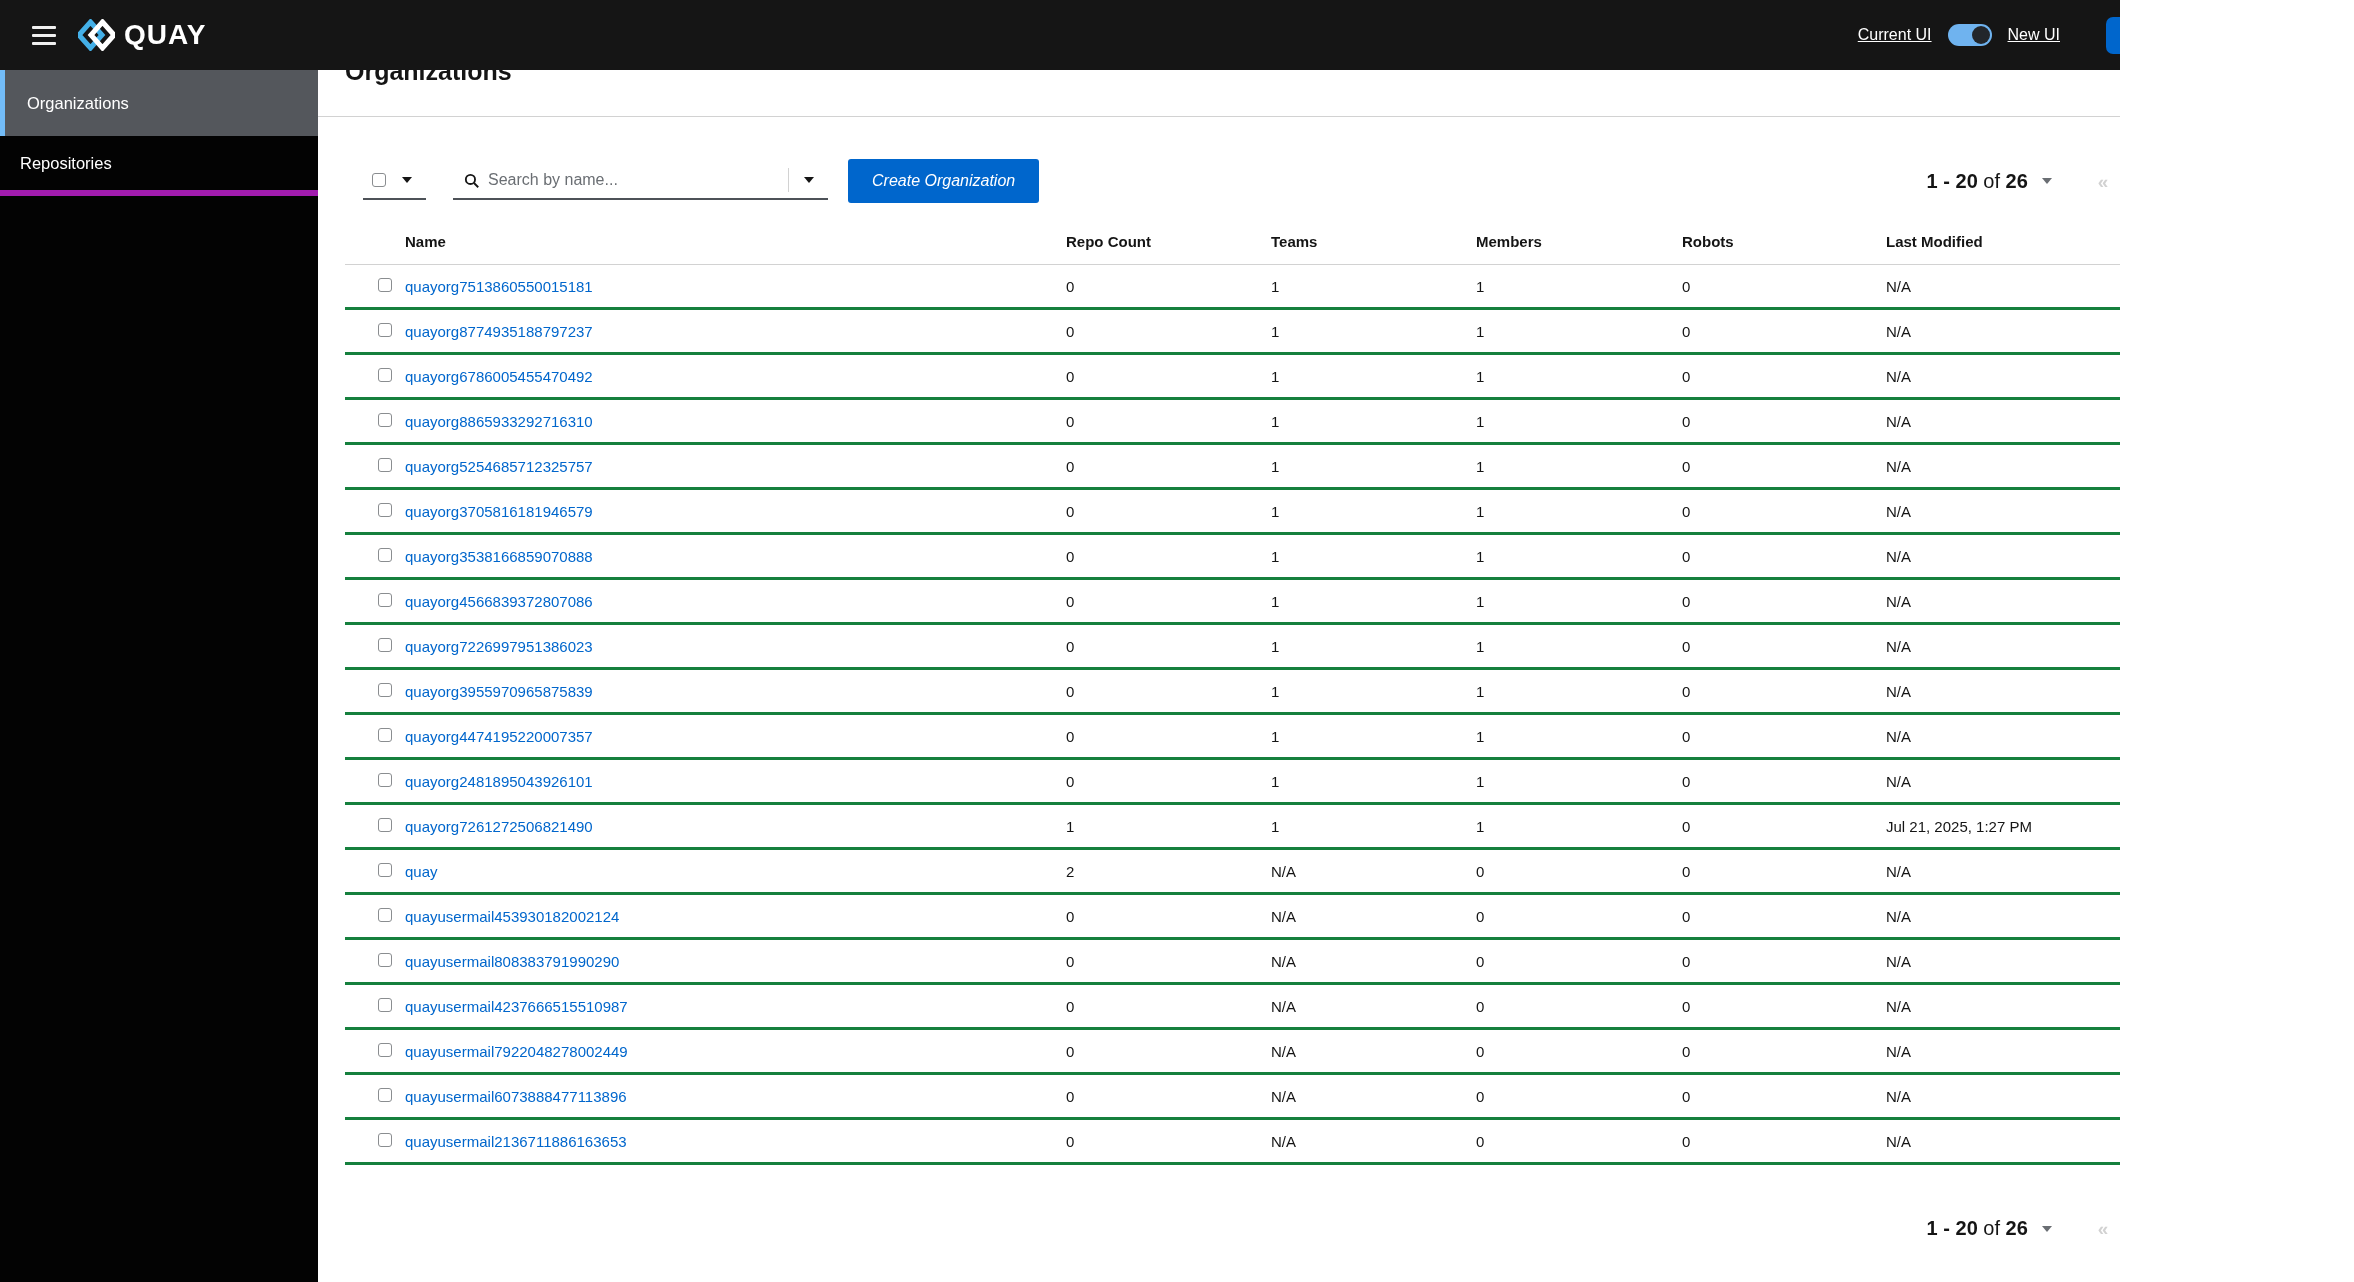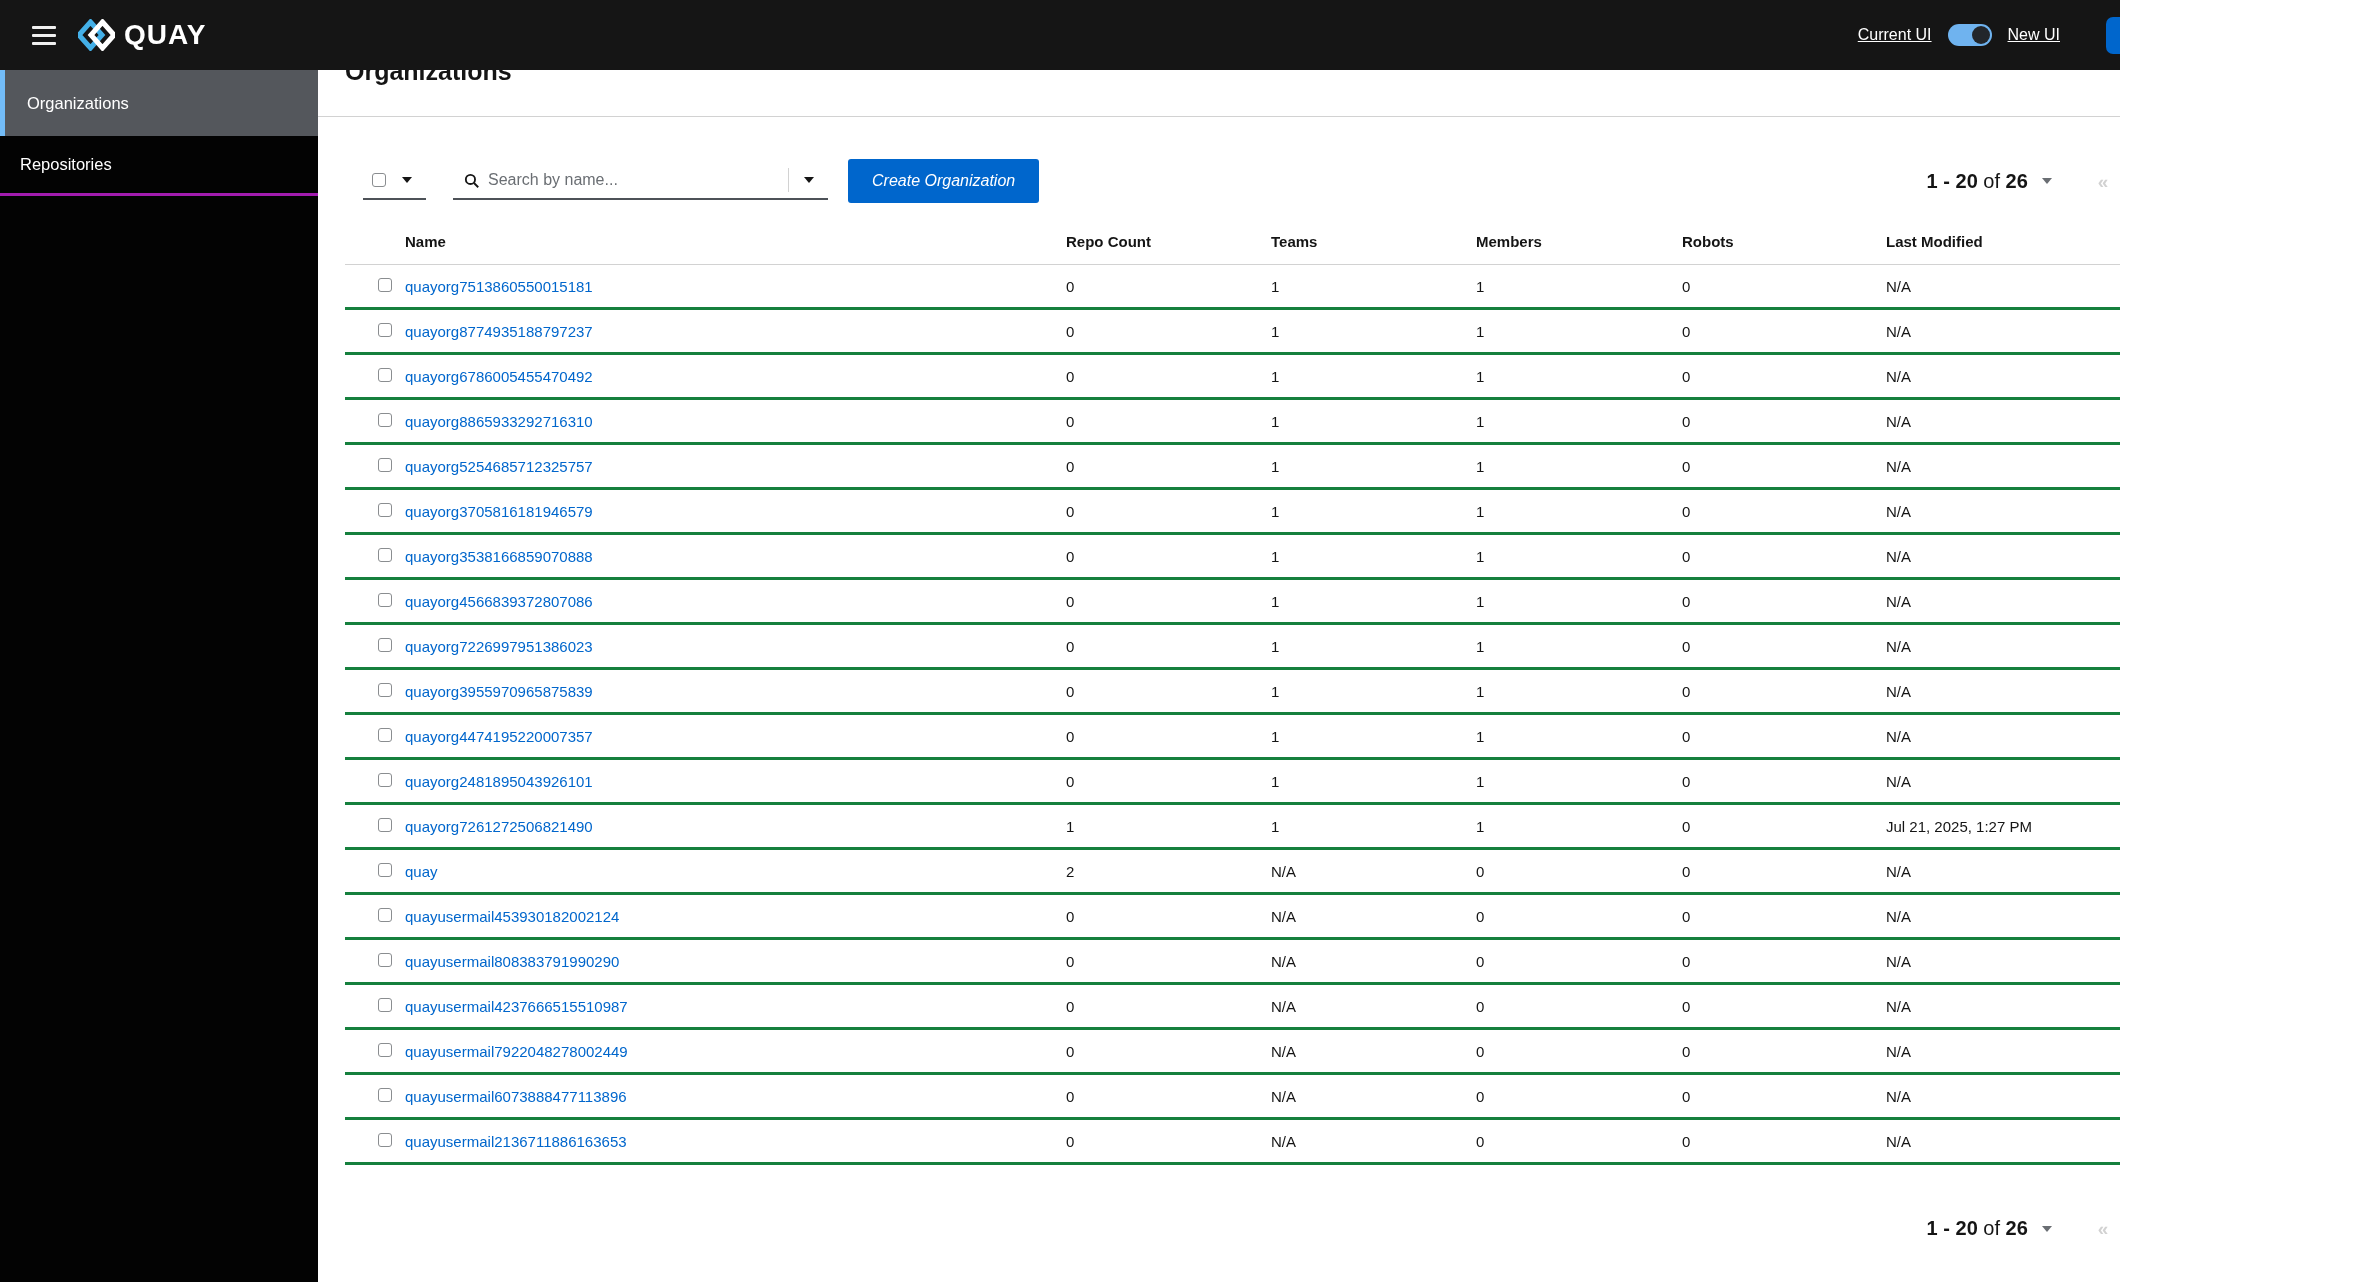--- a/index.html
+++ b/index.html
@@ -42,21 +42,21 @@
   .caret-dark { color:#151515; }
   .caret-gray { color:#6a6e73; }
 
   
   .sidebar { position:absolute; top:70px; left:0; width:318px; height:1212px; background:#030303; z-index:5; }
   .nav-item {
     display:flex; align-items:center; height:60px; color:#fff; font-size:16.5px;
     padding-left:27px; cursor:pointer; background:transparent;
   }
   .nav-item.selected { background:#54575c; border-left:5px solid #73bcf7; padding-left:22px; height:66px; }
-  .nav-divider { border-bottom:3px solid #a21caf;padding-left:20px; }
+  .nav-divider { border-bottom:6px solid #a21caf;padding-left:20px; }
 
   
   .main { position:absolute; top:70px; left:318px; width:2036px; height:1212px; background:#fff; }
   .page-header { height:47px; border-bottom:1px solid #d2d2d2; padding-left:27px; position:relative; }
   .page-title { position:absolute; top:-13px; left:27px; font-size:25px; font-weight:bold; color:#151515; }
 
   
   .toolbar { display:flex; align-items:center; margin-top:40px; height:48px; padding:0 22px 0 45px;justify-content:center; }
   .bulk-select {
     display:flex; align-items:center; gap:16px; height:38px; padding:0 14px 0 9px;

